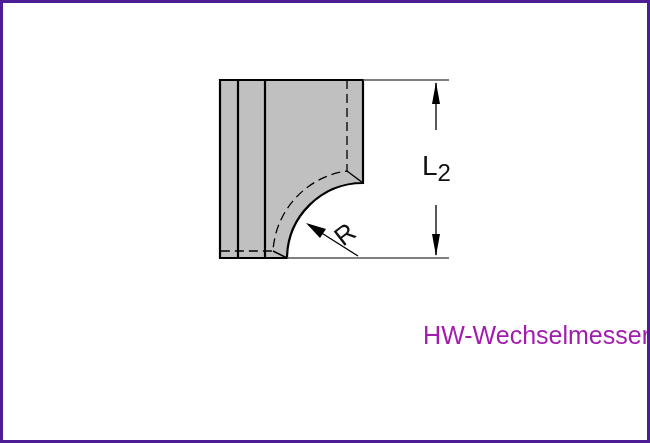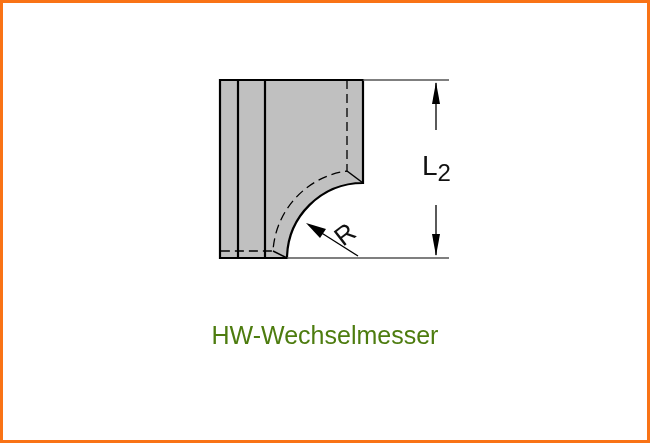--- a/index.html
+++ b/index.html
@@ -1,32 +1,32 @@
 <!DOCTYPE html>
 <html><head>
   <meta charset="utf-8">
   <style>
     html, body { margin: 0; padding: 0; background: #ffffff; }
     .frame {
       position: relative;
       width: 650px; height: 443px;
       box-sizing: border-box;
-      border: 3px solid #f97316;
+      border: 3px solid #4c1d95;
       background: #fff;
       overflow: hidden;
     }
     svg { position: absolute; left: 0; top: 0; }
     .caption {
       position: absolute;
       left: 0; width: 650px;
       top: 318px;
-      text-align: center;
+      text-align: right;
       font-family: "Liberation Sans", sans-serif;
       font-size: 25px;
-      color: #4d7c0f;
+      color: #a21caf;
       margin-left: -3px;
     }
     .svgtext { font-family: "Liberation Sans", sans-serif; fill: #111; }
   </style>
 </head>
 <body>
 
 <div class="frame">
   <svg width="650" height="443" viewBox="0 0 650 443">
 

